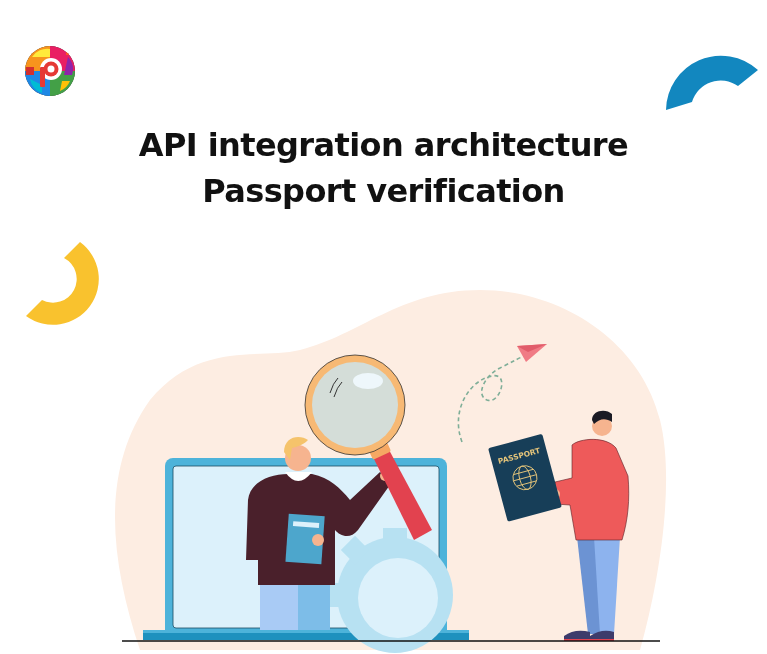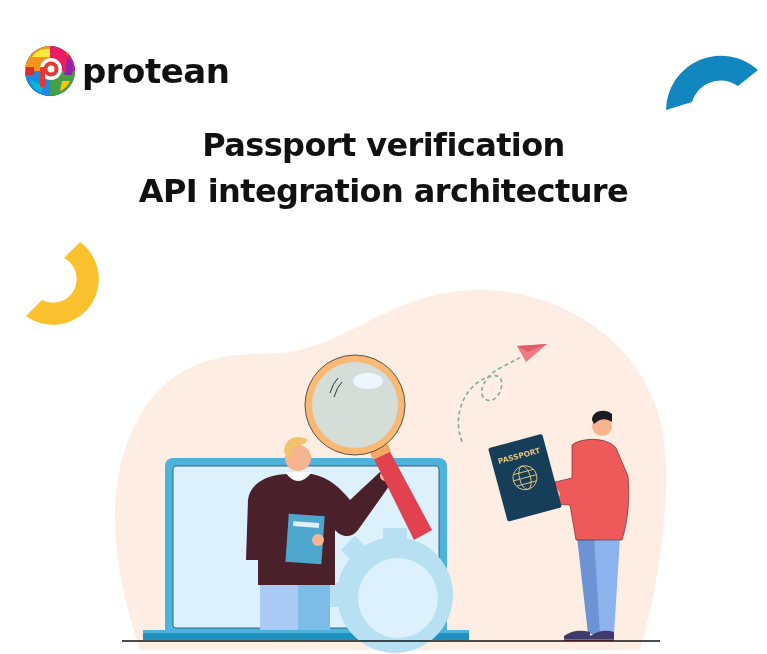--- a/index.html
+++ b/index.html
@@ -31,33 +31,32 @@
       <path d="M6 34 A18 18 0 0 0 18 48 V40Z" fill="#00BCD4"></path>
       <path d="M36 46 A18 18 0 0 0 46 36 H38Z" fill="#FFC107"></path>
       <path d="M2 22 H10 V30 H2Z" fill="#D32F2F"></path>
       <path d="M42 2 H50 V10 H42Z" fill="#FF5722"></path>
     </g>
     <circle cx="27" cy="24" r="11" fill="#fff"></circle>
     <circle cx="27" cy="24" r="7.5" fill="#E53935"></circle>
     <circle cx="27" cy="24" r="3.5" fill="#fff"></circle>
     <rect x="16" y="22" width="5" height="20" rx="1" fill="#E53935"></rect>
   </svg>
-  <span class="logo-text">protean</span>
 </div>
 
 <svg class="abs" style="left:658px;top:30px" width="110" height="85" viewBox="0 0 110 85">
   <path d="M8 80 A55 55 0 0 1 100 40 L80 56 A30 30 0 0 0 34 72 Z" fill="#1287BF"></path>
 </svg>
 <svg class="abs" style="left:20px;top:236px" width="90" height="90" viewBox="0 0 90 90">
   <path d="M60 6 A40 40 0 0 1 6 80 L22 64 A20 20 0 0 0 44 22 Z" fill="#F9C22E"></path>
 </svg>
 
 <div class="abs title">
+  <div>API integration architecture</div>
   <div>Passport verification</div>
-  <div>API integration architecture</div>
 </div>
 
 <svg class="abs" style="left:0;top:280px" width="767" height="374" viewBox="0 280 767 374">
 
   <path d="M140 650 C110 560 100 470 150 400 C200 340 260 360 300 350 C360 335 400 290 480 290 C560 290 640 340 660 420 C675 480 660 580 640 650 Z" fill="#FDEDE2"></path>
 
   <path d="M462 442 C450 410 470 380 492 376 C510 372 500 405 487 400 C475 395 485 375 500 368 C512 362 522 356 530 354" fill="none" stroke="#7FAE98" stroke-width="1.6" stroke-dasharray="4 3"></path>
   <g>
     <path d="M517 346 L547 344 L526 362 Z" fill="#F07B85"></path>
     <path d="M517 346 L547 344 L528 352 Z" fill="#E15C6A"></path>

